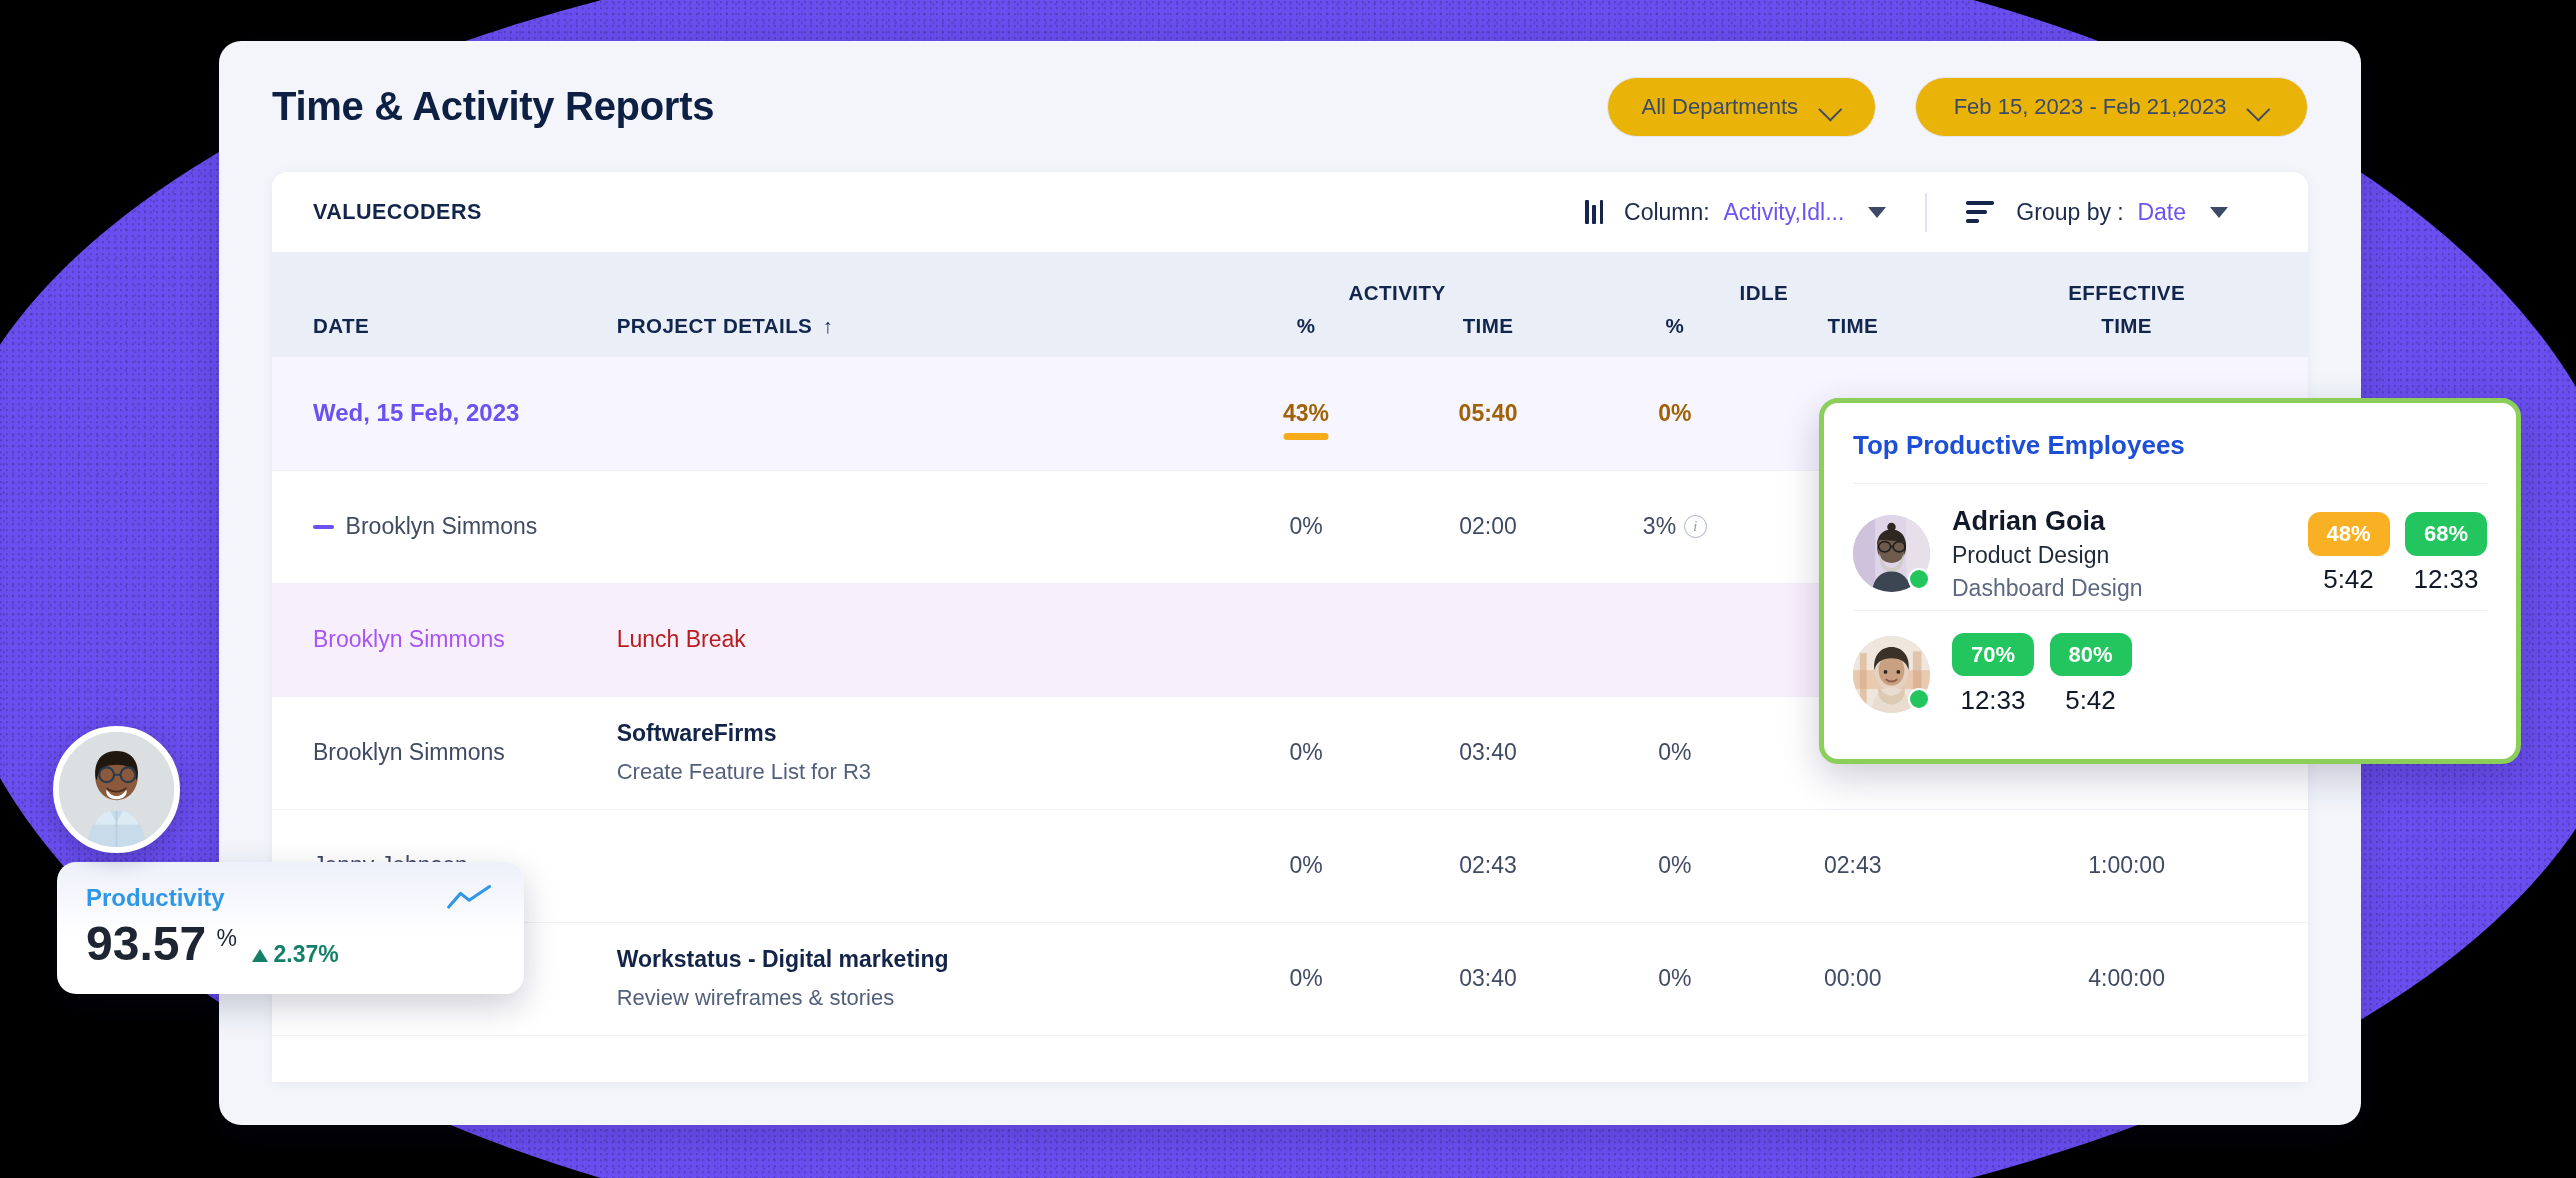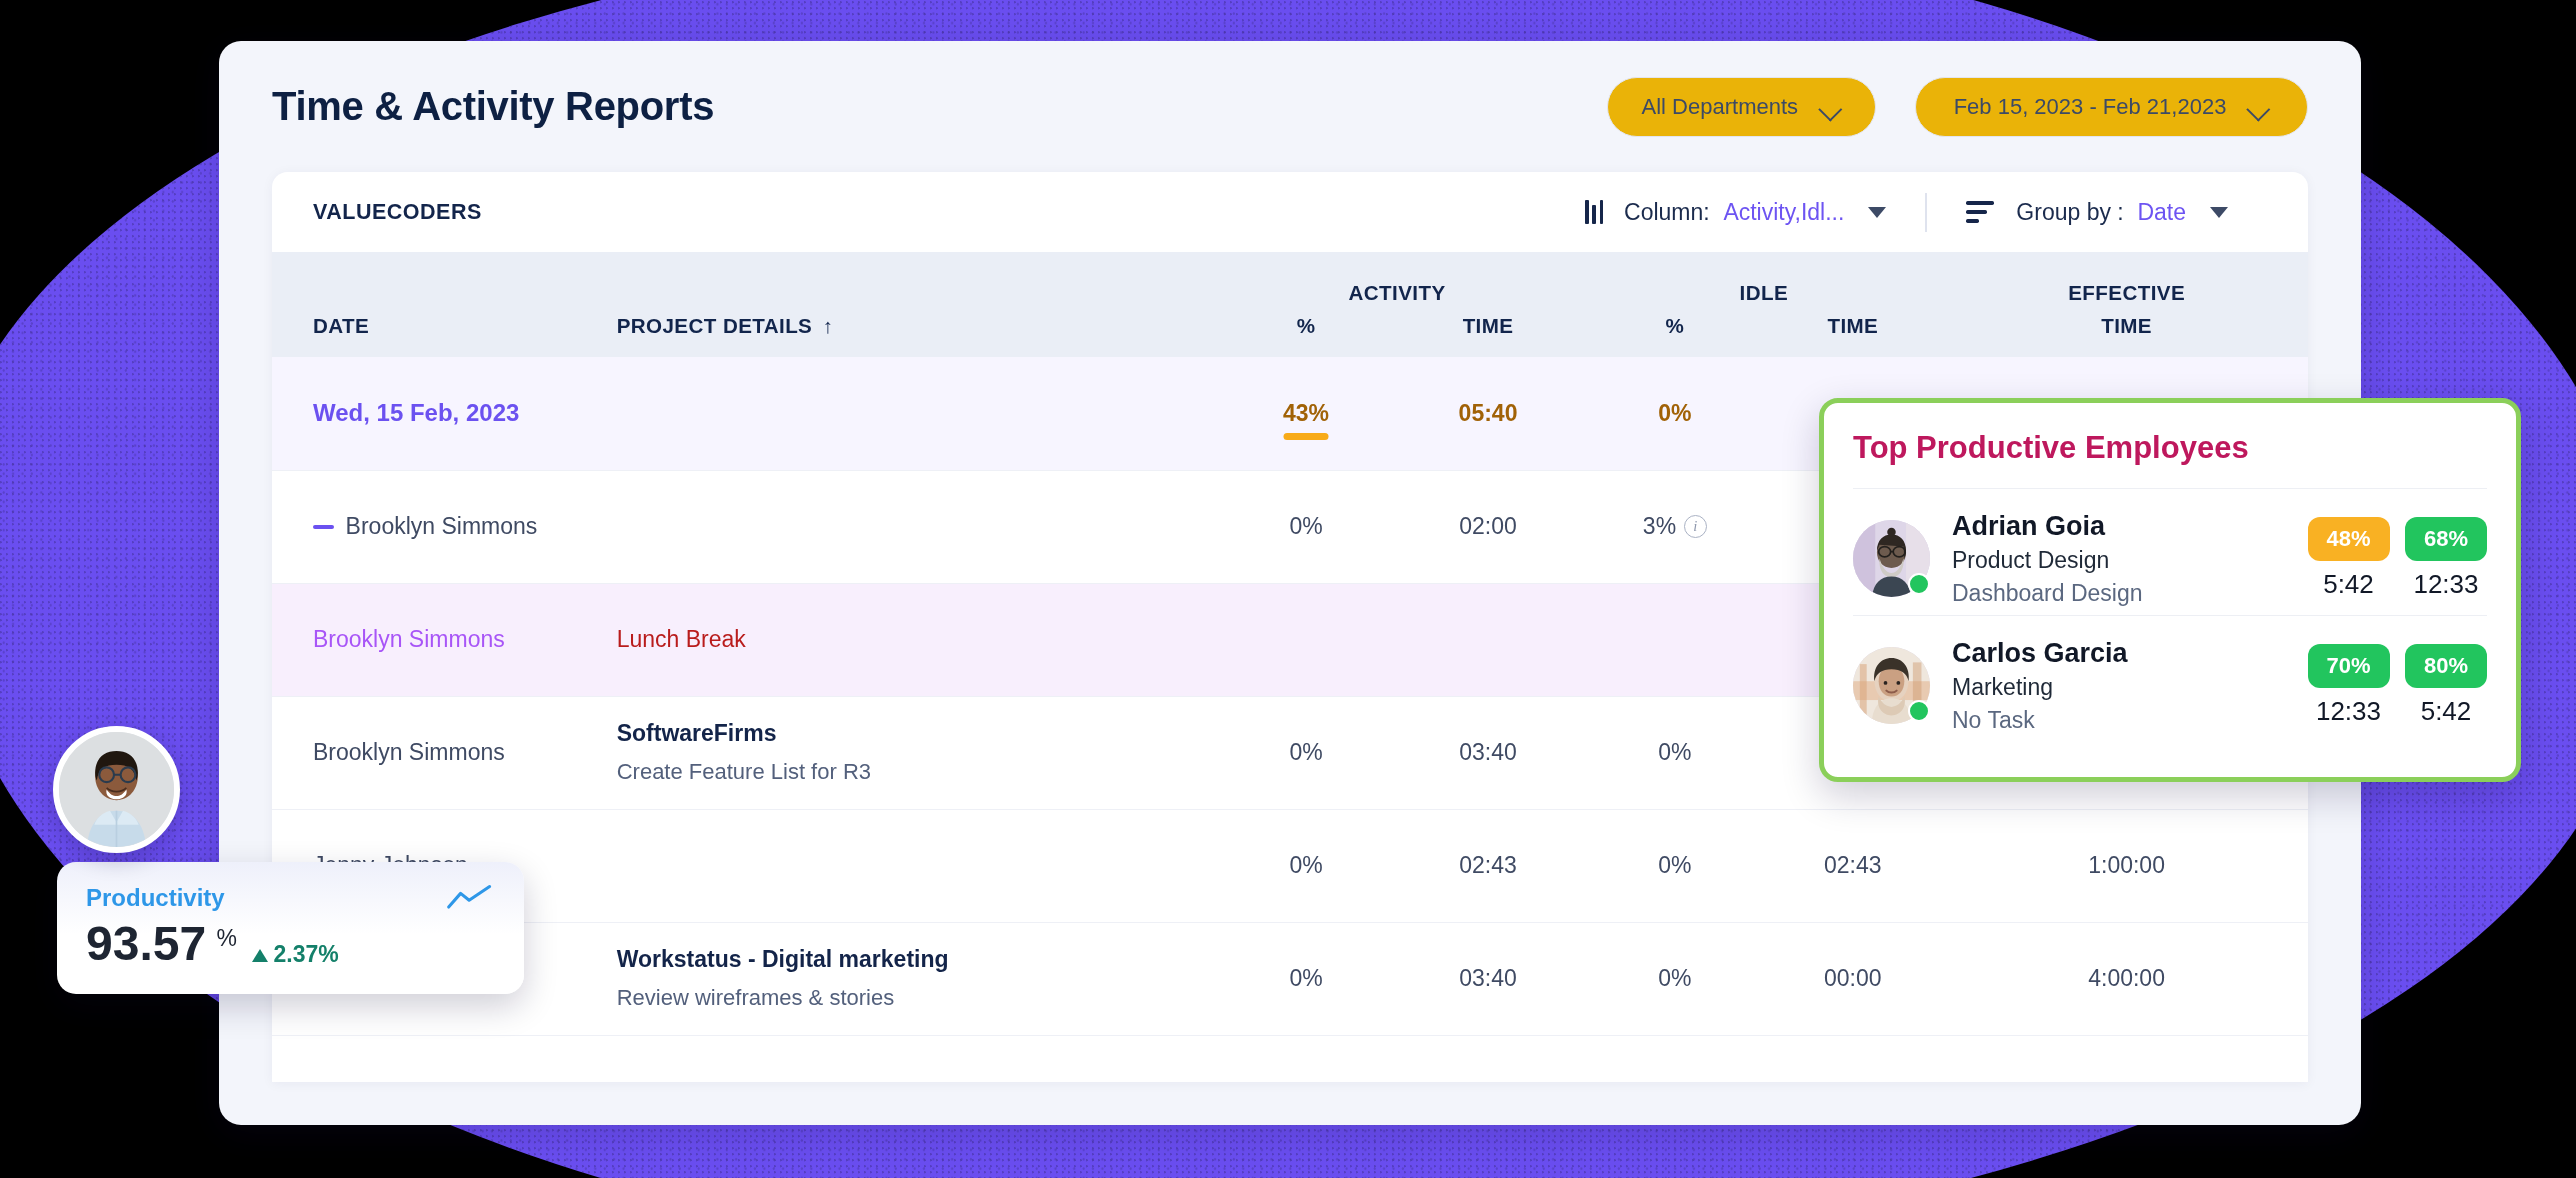--- a/index.html
+++ b/index.html
@@ -247,23 +247,23 @@
     left: 1819px;
     top: 398px;
     width: 702px;
     background: #ffffff;
     border: 5.2px solid #8bcf5a;
     border-radius: 19px;
     box-shadow: 0 13.7px 38px rgba(20,10,60,.20);
     padding: 22px 29px 26px 29px;
   }
   .tpe-title {
-    font-size: 31px;
+    font-size: 26px;
     font-weight: 700;
-    color: #be185d;
+    color: #1d4ed8;
     padding: 5.2px 0 22px 0;
   }
   .tpe-row {
     display: flex;
     align-items: center;
     gap: 22px;
     border-top: 1.7px solid #edeff4;
     padding: 22px 0 8.6px 0;
   }
   .tpe-row:last-child { padding-bottom: 17px; }
@@ -646,25 +646,20 @@
             <path d="M25 40c-2-16 7-27 20-27s22 11 20 27c-2-9-9-14-20-14s-18 5-20 14z" fill="#3a3229"></path>
             <path d="M22 90c0-18 9-30 23-30s23 12 23 30z" fill="#e8ddcf"></path>
             <path d="M30 58c4 8 9 12 15 12s11-4 15-12c3 12-4 22-15 22s-18-10-15-22z" fill="#ddcab5"></path>
             <circle cx="38" cy="42" r="2.2" fill="#2a2320"></circle>
             <circle cx="53" cy="42" r="2.2" fill="#2a2320"></circle>
             <path d="M39 51c3 3 9 3 12 0" stroke="#8c5b4a" stroke-width="2.4" fill="none" stroke-linecap="round"></path>
           </svg>
         </div>
         <div class="av-dot"></div>
       </div>
-      <div class="tpe-info">
-        <div class="tpe-name">Carlos Garcia</div>
-        <div class="tpe-dept">Marketing</div>
-        <div class="tpe-task">No Task</div>
-      </div>
       <div class="tpe-stats">
         <div class="stat">
           <span class="badge green">70%</span>
           <div class="stat-time">12:33</div>
         </div>
         <div class="stat">
           <span class="badge green">80%</span>
           <div class="stat-time">5:42</div>
         </div>
       </div>

